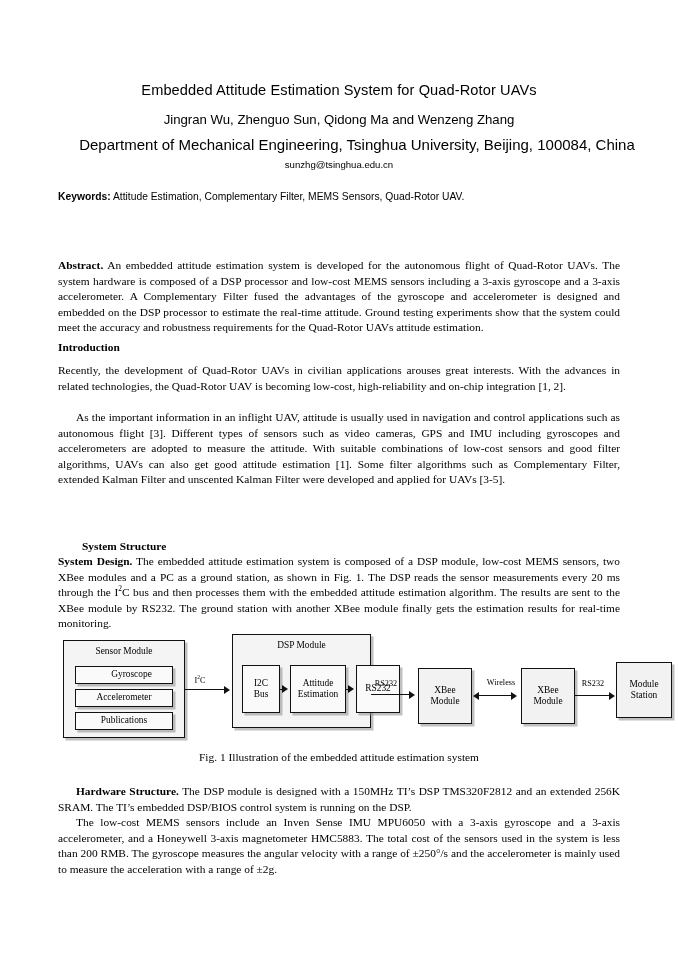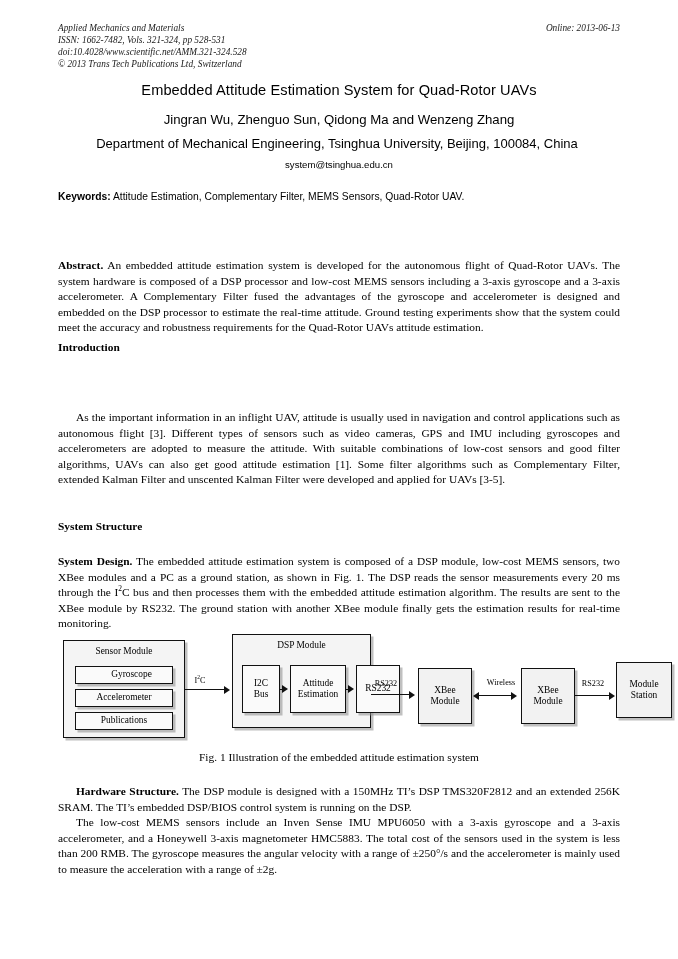--- a/index.html
+++ b/index.html
@@ -54,26 +54,26 @@
     position: absolute;
     left: 58px;
     top: 112px;
     width: 562px;
     text-align: center;
     font-family: "Liberation Sans", "DejaVu Sans", sans-serif;
     font-size: 13.2px;
   }
   .affiliation-line {
     position: absolute;
-    left: 56px;
+    left: 76px;
     top: 136px;
     width: 562px;
     text-align: center;
     font-family: "Liberation Sans", "DejaVu Sans", sans-serif;
-    font-size: 13px;
+    font-size: 15px;
   }
   .email-line {
     position: absolute;
     left: 58px;
     top: 159px;
     width: 562px;
     text-align: center;
     font-family: "Liberation Sans", "DejaVu Sans", sans-serif;
     font-size: 9.6px;
   }
@@ -119,21 +119,21 @@
     line-height: 15.5px;
     text-align: justify;
   }
   .para.indent { text-indent: 18px; }
   .para b { font-weight: bold; }
 
   #intro-head  { top: 341px; }
   #intro-p1    { top: 363px; }
   #intro-p2    { top: 410px; }
 
-  #sys-head    { top: 520px; }
+  #sys-head    { top: 540px; margin-left: 24px; }
   #sys-p1      { top: 554px; }
 
   #fig-caption {
     position: absolute;
     left: 58px;
     top: 751px;
     width: 562px;
     text-align: center;
     font-size: 11.4px;
   }
@@ -207,42 +207,36 @@
     color: #000;
     white-space: nowrap;
     text-align: center;
   }
 </style>
 </head>
 <body>
 
 <div class="page">
 
-  <div class="journal-header">
-    <div class="jh-line">Applied Mechanics and Materials</div>
-    <div class="jh-line">ISSN: 1662-7482, Vols. 321-324, pp 528-531</div>
-    <div class="jh-line">doi:10.4028/www.scientific.net/AMM.321-324.528</div>
-    <div class="jh-line">© 2013 Trans Tech Publications Ltd, Switzerland</div>
-    <div class="jh-online">Online: 2013-06-13</div>
-  </div>
 
   <div class="paper-title">Embedded Attitude Estimation System for Quad-Rotor UAVs</div>
   <div class="author-line">Jingran Wu, Zhenguo Sun, Qidong Ma and Wenzeng Zhang</div>
   <div class="affiliation-line">Department of Mechanical Engineering, Tsinghua University, Beijing, 100084, China</div>
-  <div class="email-line">system@tsinghua.edu.cn</div>
+  <div class="email-line">sunzhg@tsinghua.edu.cn</div>
 
   <div class="keywords">
     <b>Keywords:</b><span> Attitude Estimation, Complementary Filter, MEMS Sensors, Quad-Rotor UAV.</span>
   </div>
 
   <div class="abstract">
     <b>Abstract.</b><span> An embedded attitude estimation system is developed for the autonomous flight of Quad-Rotor UAVs. The system hardware is composed of a DSP processor and low-cost MEMS sensors including a 3-axis gyroscope and a 3-axis accelerometer. A Complementary Filter fused the advantages of the gyroscope and accelerometer is designed and embedded on the DSP processor to estimate the real-time attitude. Ground testing experiments show that the system could meet the accuracy and robustness requirements for the Quad-Rotor UAVs attitude estimation.</span>
   </div>
 
   <div class="sec-head" id="intro-head">Introduction</div>
+  <div class="para" id="intro-p1">Recently, the development of Quad-Rotor UAVs in civilian applications arouses great interests. With the advances in related technologies, the Quad-Rotor UAV is becoming low-cost, high-reliability and on-chip integration [1, 2].</div>
   <div class="para indent" id="intro-p2">As the important information in an inflight UAV, attitude is usually used in navigation and control applications such as autonomous flight [3]. Different types of sensors such as video cameras, GPS and IMU including gyroscopes and accelerometers are adopted to measure the attitude. With suitable combinations of low-cost sensors and good filter algorithms, UAVs can also get good attitude estimation [1]. Some filter algorithms such as Complementary Filter, extended Kalman Filter and unscented Kalman Filter were developed and applied for UAVs [3-5].</div>
 
   <div class="sec-head" id="sys-head">System Structure</div>
   <div class="para" id="sys-p1"><b>System Design.</b><span> The embedded attitude estimation system is composed of a DSP module, low-cost MEMS sensors, two XBee modules and a PC as a ground station, as shown in Fig. 1. The DSP reads the sensor measurements every 20 ms through the I</span><sup>2</sup><span>C bus and then processes them with the embedded attitude estimation algorithm. The results are sent to the XBee module by RS232. The ground station with another XBee module finally gets the estimation results for real-time monitoring.</span></div>
 
   <div class="figure">
 
     <div class="fbox container" style="left:3px; top:6px; width:122px; height:98px;">
       <div class="container-title">Sensor Module</div>
       <div class="fbox white" style="left:11px; top:25px; width:98px; height:18px;padding-left:16px;">

